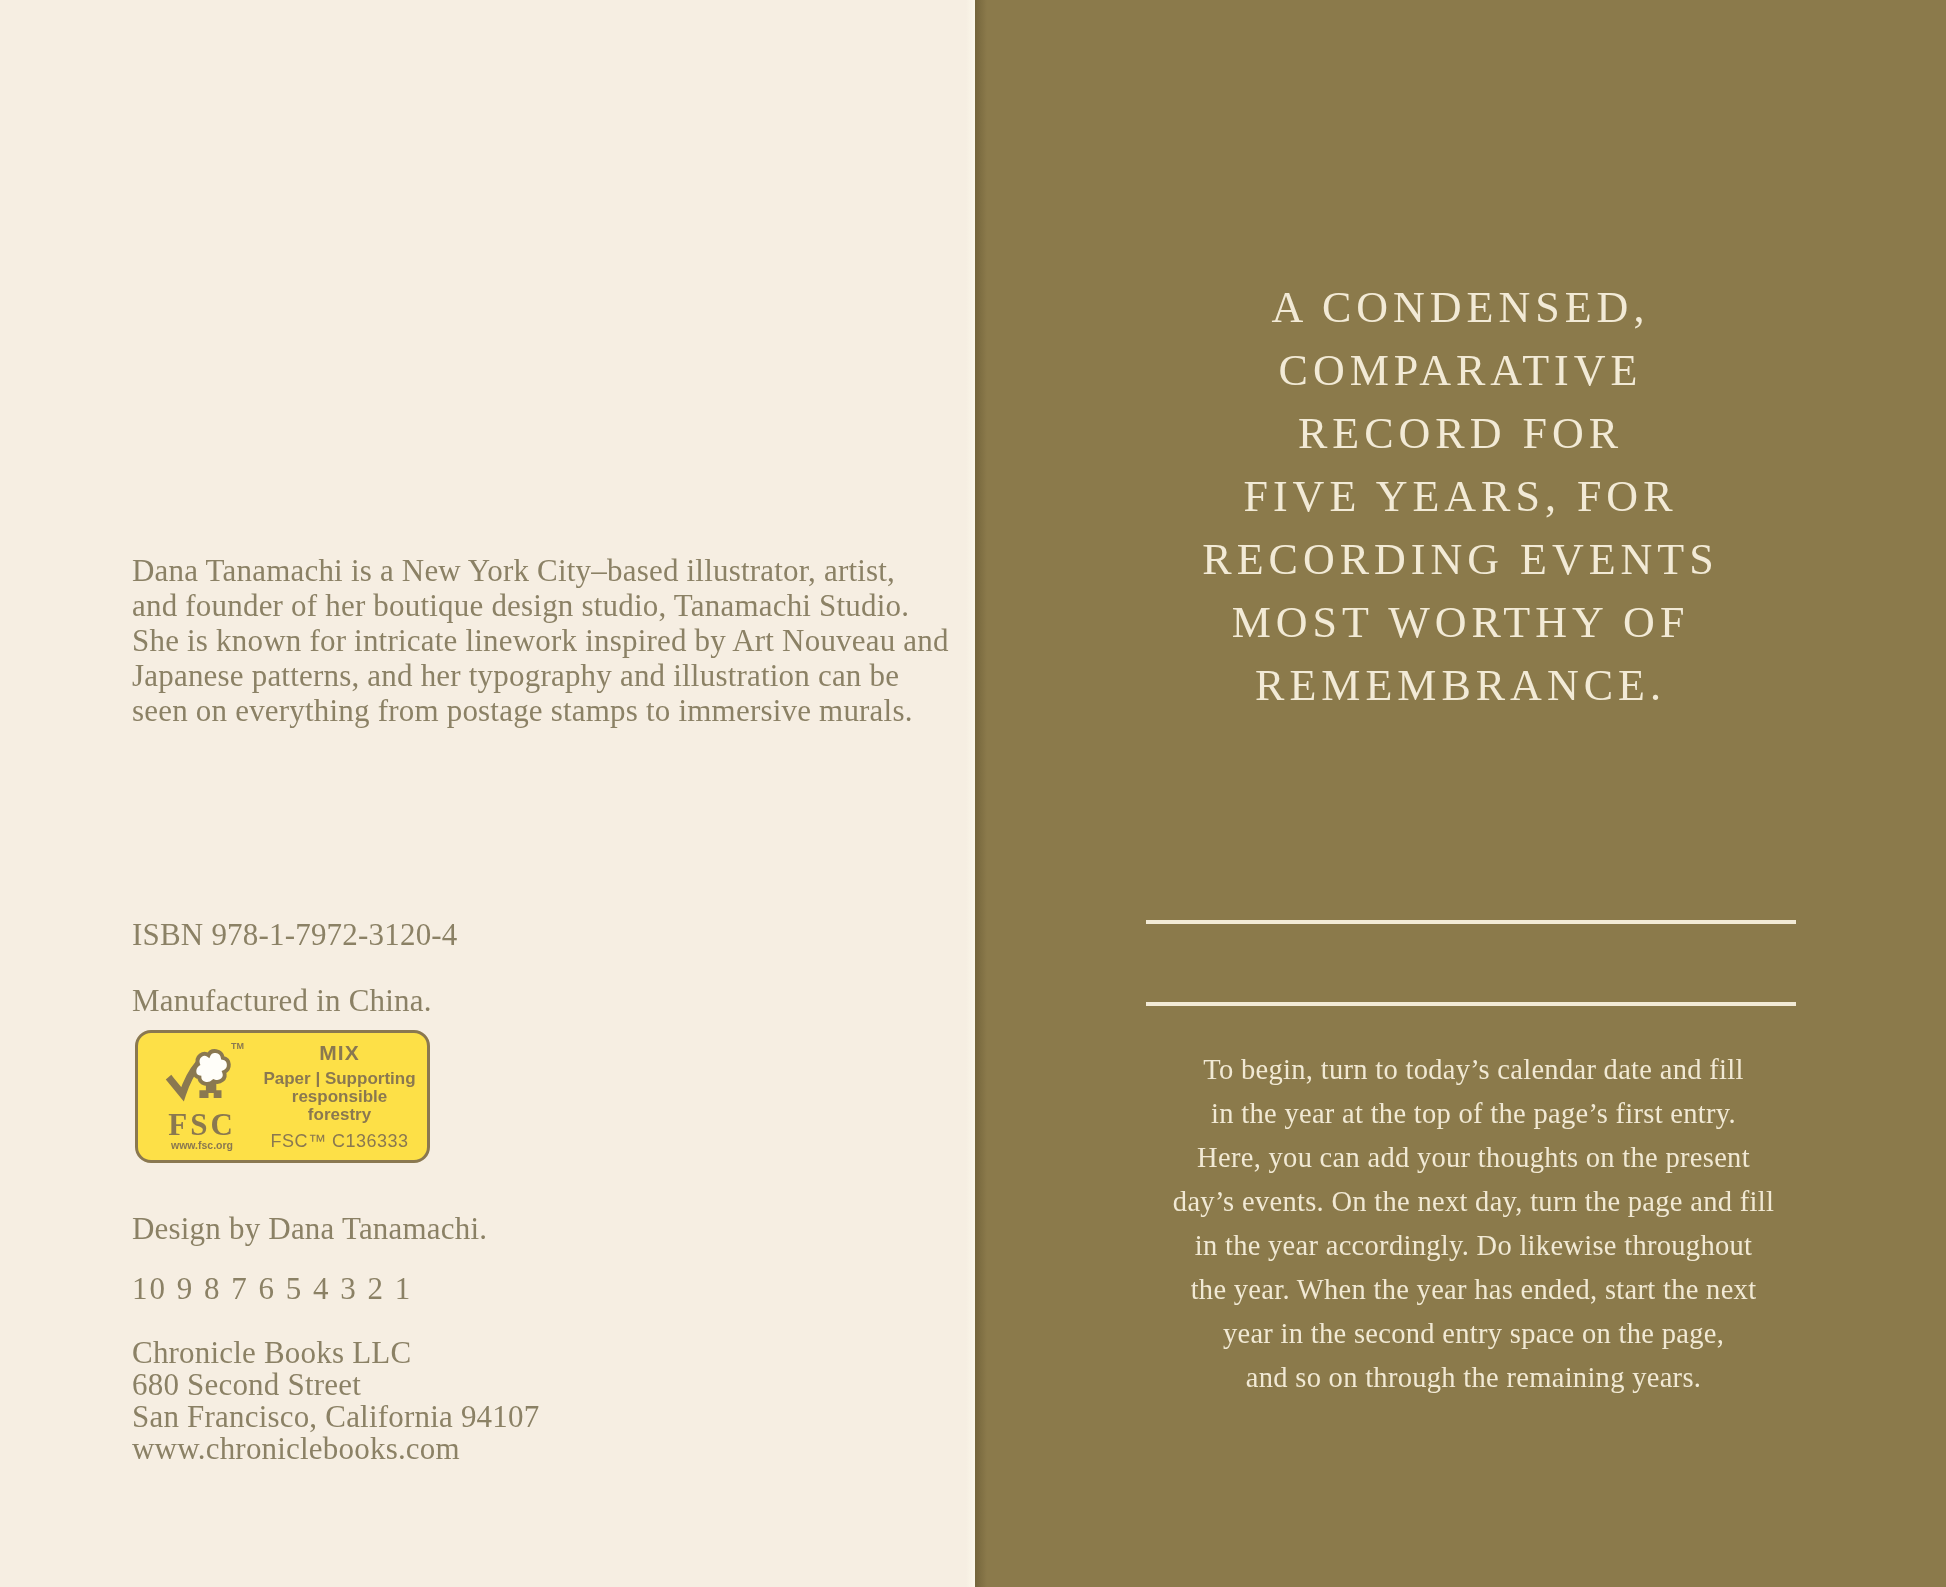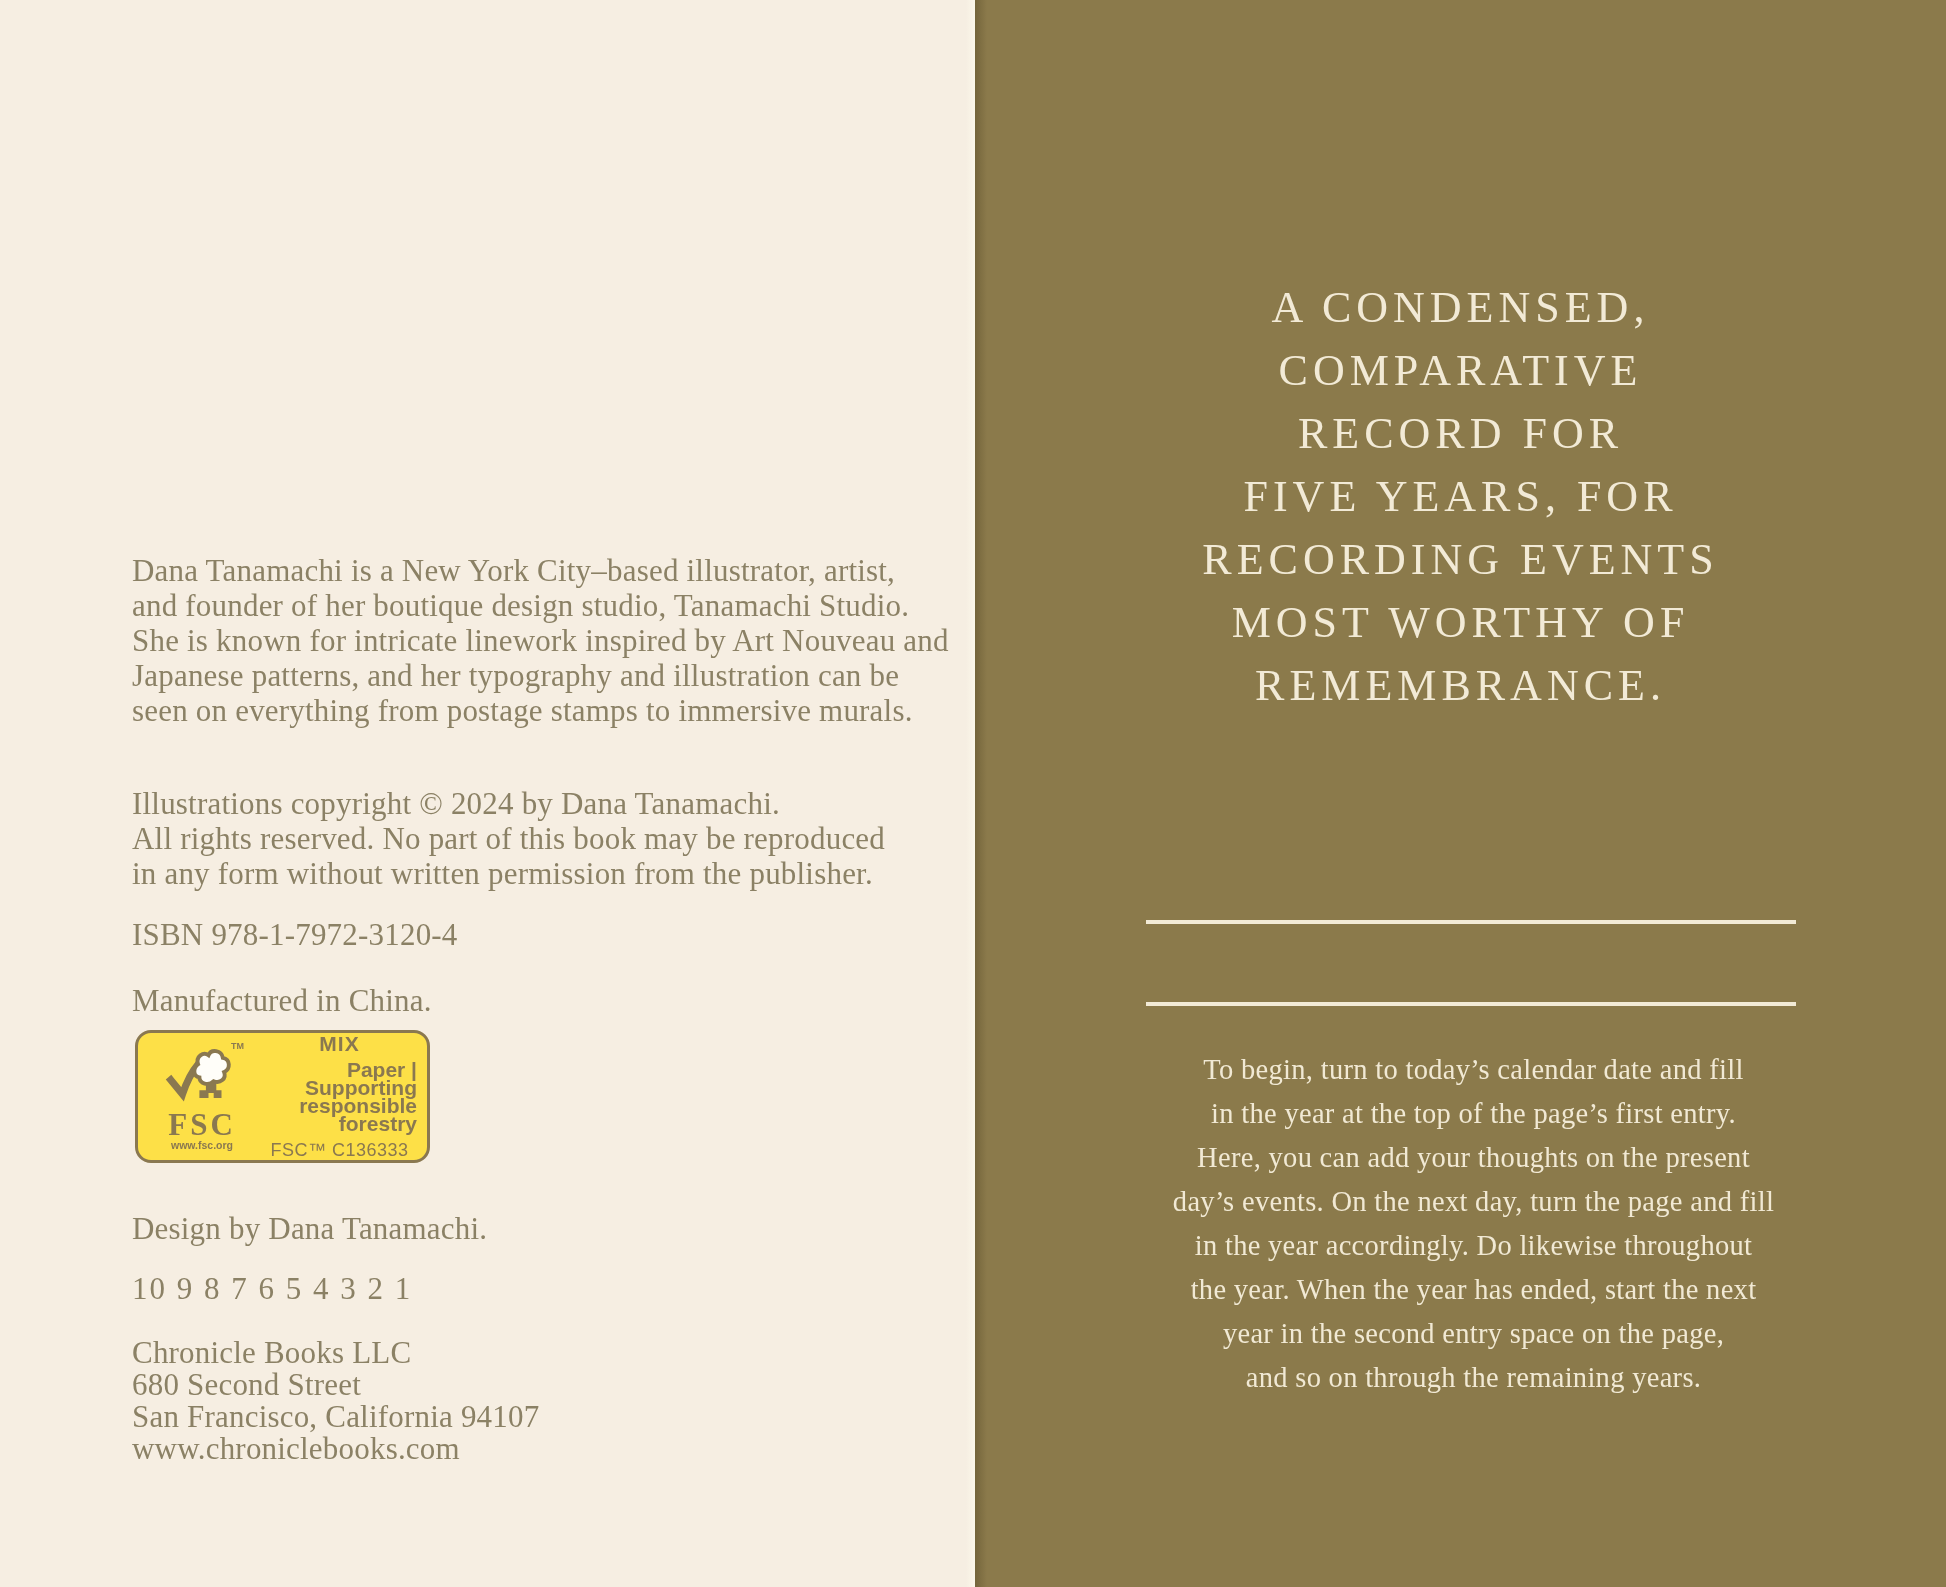--- a/index.html
+++ b/index.html
@@ -35,21 +35,21 @@
     padding:8px 10px 8px 12px;gap:8px;
   }
   .fsc-left{width:104px;text-align:center;position:relative;color:#8a7850;}
   .fsc-tm{position:absolute;top:-2px;right:10px;font-family:"Liberation Sans",sans-serif;
     font-size:9px;font-weight:bold;}
   .fsc-acronym{font-family:"Liberation Serif",serif;font-weight:bold;
     font-size:31px;letter-spacing:3px;line-height:28px;margin-top:-2px;}
   .fsc-url{font-family:"Liberation Sans",sans-serif;font-weight:bold;font-size:10.5px;}
   .fsc-right{flex:1;text-align:center;color:#8a7850;font-family:"Liberation Sans",sans-serif;}
   .fsc-mix{font-size:21px;font-weight:bold;letter-spacing:1px;}
-  .fsc-tagline{font-size:21px;font-weight:bold;line-height:18px;margin-top:5px;white-space:pre-line;text-align:right;}
+  .fsc-tagline{font-size:17px;font-weight:bold;line-height:18px;margin-top:5px;white-space:pre-line;}
   .fsc-license{font-size:18px;font-weight:normal;margin-top:7px;letter-spacing:.5px;}
   
   .right-page{
     position:absolute;left:975px;top:0;width:971px;height:100%;
     background:#8b7a4b;
   }
   .gutter-shadow{
     position:absolute;left:0;top:0;width:12px;height:100%;
     background:linear-gradient(to right,rgba(58,48,20,.28),rgba(58,48,20,0));
   }
@@ -77,23 +77,20 @@
 <div class="spread">
 
   <div class="left-page">
 
     <div class="lblock bio">Dana Tanamachi is a New York City–based illustrator, artist,
 and founder of her boutique design studio, Tanamachi Studio.
 She is known for intricate linework inspired by Art Nouveau and
 Japanese patterns, and her typography and illustration can be
 seen on everything from postage stamps to immersive murals.</div>
 
-    <div class="lblock copyright">Illustrations copyright © 2024 by Dana Tanamachi.
-All rights reserved. No part of this book may be reproduced
-in any form without written permission from the publisher.</div>
 
     <div class="lblock isbn">ISBN 978-1-7972-3120-4</div>
 
     <div class="lblock manufactured">Manufactured in China.</div>
 
     <div class="fsc-box">
       <div class="fsc-left">
         <span class="fsc-tm">TM</span>
         <svg width="78" height="66" viewBox="0 0 120 100">
           <path d="M12 56 L30 78 Q40 48 54 32" fill="none" stroke="#8a7850" stroke-width="11" stroke-linecap="square"></path>

